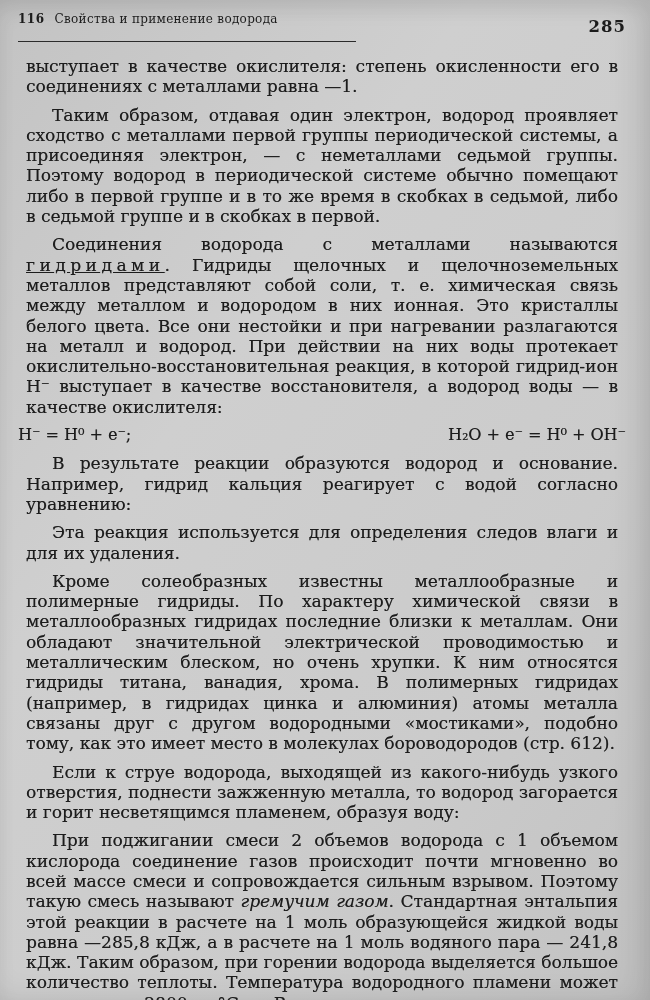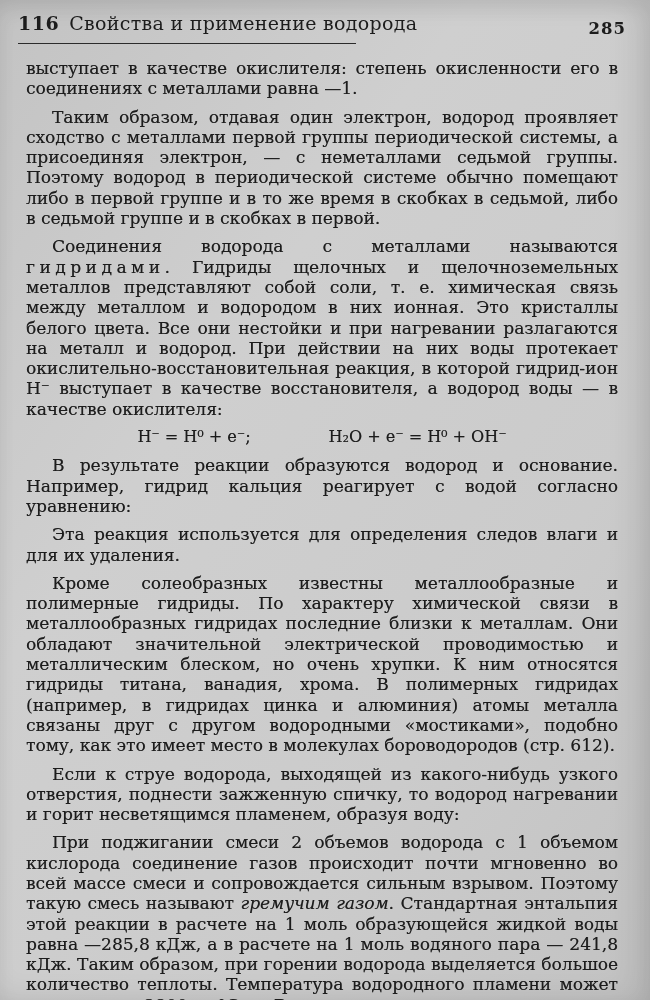--- a/index.html
+++ b/index.html
@@ -19,45 +19,45 @@
   }
   .page-header {
     display: flex;
     justify-content: space-between;
     align-items: flex-end;
     margin-bottom: 14px;
   }
   .header-left {
     width: 338px;
     border-bottom: 1.6px solid #2b2b2b;
-    padding-bottom: 9px;
-    font-size: 19px;
+    padding-bottom: 15px;
+    font-size: 12px;
     white-space: nowrap;
   }
   .header-num { font-weight: bold; margin-right: 10px; letter-spacing: 0.5px; }
   .header-title { letter-spacing: 0.3px; }
   .header-right {
     font-size: 16.5px;
     font-weight: bold;
     padding-bottom: 6px;
     letter-spacing: 1px;
   }
   .content {
     font-size: 17px;
     line-height: 20.3px;
     text-align: justify;
     text-shadow: 0.25px 0 0 rgba(20,20,20,0.55);
   }
   .para { margin: 8px; text-indent: 26px; }
   .para.no-indent { text-indent: 0; }
-  .spaced { letter-spacing: 4.5px; }
+  .spaced { letter-spacing: 4.5px; text-decoration: underline; }
   .italic { font-style: italic; }
   .formula {
     display: flex;
-    justify-content: center;
+    justify-content: space-between;
     gap: 78px;
     font-size: 16px;
     margin: 8px 0;
     text-indent: 0;
     text-align: center;
   }
 </style>
 </head>
 <body>
 
@@ -72,16 +72,16 @@
       <p class="para no-indent"><span>выступает в качестве окислителя: степень окисленности его в соединениях с металлами равна —1.</span></p>
       <p class="para"><span>Таким образом, отдавая один электрон, водород проявляет сходство с металлами первой группы периодической системы, а присоединяя электрон, — с неметаллами седьмой группы. Поэтому водород в периодической системе обычно помещают либо в первой группе и в то же время в скобках в седьмой, либо в седьмой группе и в скобках в первой.</span></p>
       <p class="para"><span>Соединения водорода с металлами называются </span><span class="spaced">гидридами</span><span>. Гидриды щелочных и щелочноземельных металлов представляют собой соли, т. е. химическая связь между металлом и водородом в них ионная. Это кристаллы белого цвета. Все они нестойки и при нагревании разлагаются на металл и водород. При действии на них воды протекает окислительно-восстановительная реакция, в которой гидрид-ион H⁻ выступает в качестве восстановителя, а водород воды — в качестве окислителя:</span></p>
       <div class="formula">
         <span>H⁻ = H⁰ + e⁻;</span>
         <span>H₂O + e⁻ = H⁰ + OH⁻</span>
       </div>
       <p class="para"><span>В результате реакции образуются водород и основание. Например, гидрид кальция реагирует с водой согласно уравнению:</span></p>
       <p class="para"><span>Эта реакция используется для определения следов влаги и для их удаления.</span></p>
       <p class="para"><span>Кроме солеобразных известны металлообразные и полимерные гидриды. По характеру химической связи в металлообразных гидридах последние близки к металлам. Они обладают значительной электрической проводимостью и металлическим блеском, но очень хрупки. К ним относятся гидриды титана, ванадия, хрома. В полимерных гидридах (например, в гидридах цинка и алюминия) атомы металла связаны друг с другом водородными «мостиками», подобно тому, как это имеет место в молекулах бороводородов (стр. 612).</span></p>
-      <p class="para"><span>Если к струе водорода, выходящей из какого-нибудь узкого отверстия, поднести зажженную спичку, то водород нагревании и горит несветящимся пламенем, образуя воду:</span></p>
+      <p class="para"><span>Если к струе водорода, выходящей из какого-нибудь узкого отверстия, поднести зажженную металла, то водород загорается и горит несветящимся пламенем, образуя воду:</span></p>
       <p class="para"><span>При поджигании смеси 2 объемов водорода с 1 объемом кислорода соединение газов происходит почти мгновенно во всей массе смеси и сопровождается сильным взрывом. Поэтому такую смесь называют </span><span class="italic">гремучим газом</span><span>. Стандартная энтальпия этой реакции в расчете на 1 моль образующейся жидкой воды равна —285,8 кДж, а в расчете на 1 моль водяного пара — 241,8 кДж. Таким образом, при горении водорода выделяется большое количество теплоты. Температура водородного пламени может достигать 2800 °С. Водородно-кислородным пламенем пользуются для сварки и резки металлов, для плавления тугоплавких металлов.</span></p>
     </div>
 </div>
 
 </body></html>

